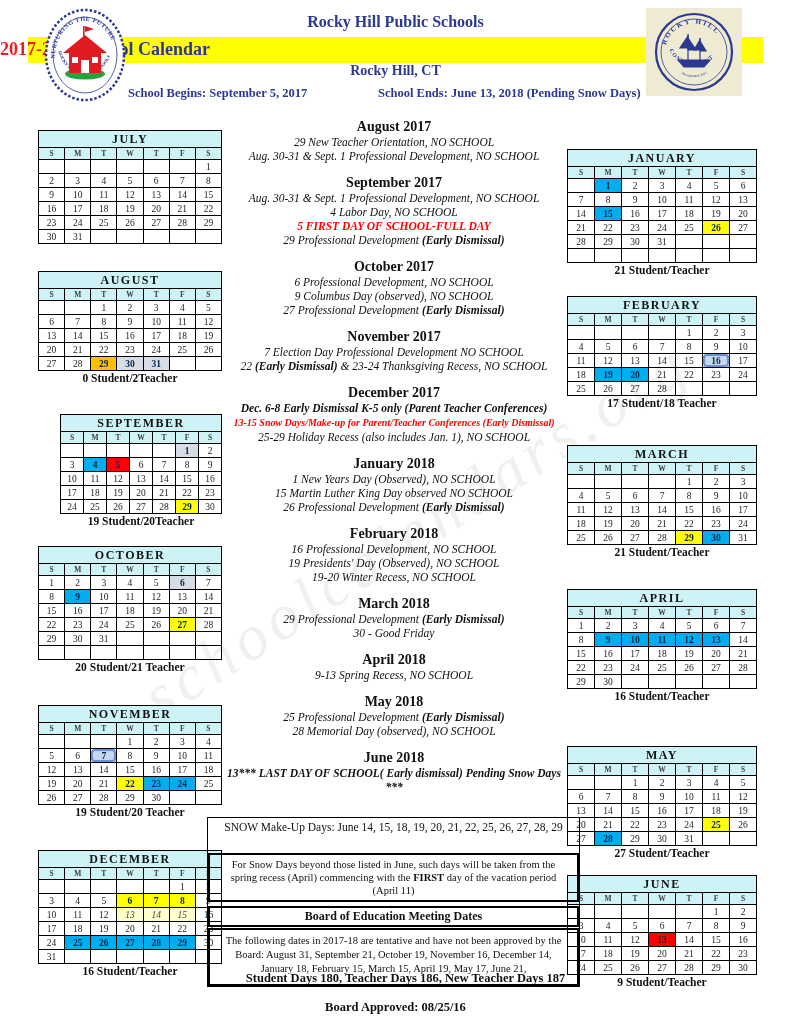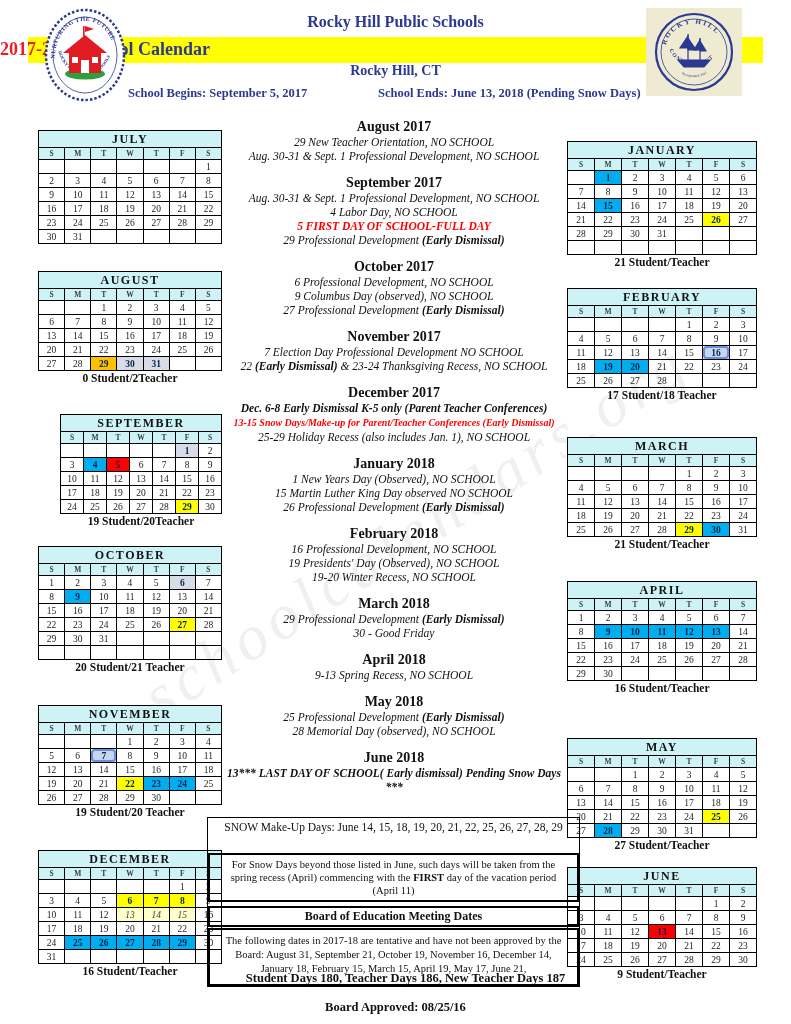--- a/index.html
+++ b/index.html
@@ -586,21 +586,21 @@
           <div class="ln"><span class="s-n">25 Professional Development </span><span class="s-b">(Early Dismissal)</span></div>
           <div class="ln"><span class="s-n">28 Memorial Day (observed), NO SCHOOL</span></div>
         </div>
         <div class="sec">
           <div class="sec-t">June 2018</div>
           <div class="ln"><span class="s-b">13*** LAST DAY OF SCHOOL( Early dismissal) Pending Snow Days ***</span></div>
         </div>
       </div>
   </div>
   <div id="col-right">
-      <div class="cal" style="margin-top: 0px;">
+      <div class="cal" style="margin-top: 8px;">
         <table>
           <tbody>
             <tr>
               <td class="title" colspan="7">JANUARY</td>
             </tr>
             <tr>
               <td class="dh">S</td>
               <td class="dh">M</td>
               <td class="dh">T</td>
               <td class="dh">W</td>

